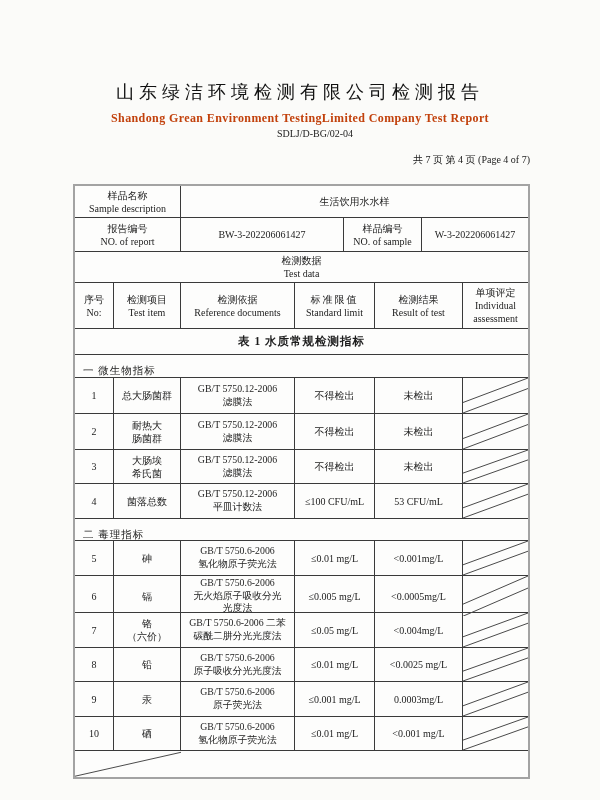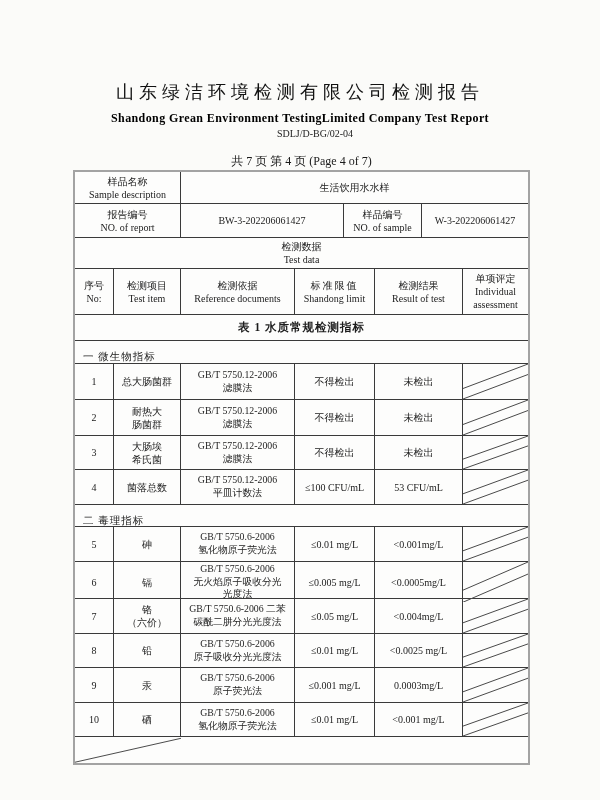--- a/index.html
+++ b/index.html
@@ -11,27 +11,27 @@
     position:relative;
     overflow:hidden;
   }
   
   .doc-header{padding-top:80px;text-align:center;}
   .title-cn{
     font-size:18px;font-weight:normal;letter-spacing:5px;
     color:#111;
   }
   .title-en{
-    font-size:12px;font-weight:bold;margin-top:7px;letter-spacing:0.4px;color:#000000;
+    font-size:12px;font-weight:bold;margin-top:7px;letter-spacing:0.4px;color:#c2410c;
   }
   .doc-code{font-size:10px;margin-top:2px;color:#222;padding-left:30px;}
   .page-info{
     width:457px;margin:14px auto 0 73px;
-    text-align:center;font-size:12px;color:#1a1a1a;
-    padding-bottom:0;
+    text-align:right;font-size:10px;color:#1a1a1a;
+    padding-bottom:17px;
   }
   
   .report-table{
     box-sizing:border-box;
     width:457px;margin-left:73px;
     border:2px solid #a3a3a3;
     background:#fdfdfc;
   }
   .trow{display:grid;border-bottom:1px solid #3a3a3a;}
   .trow:last-child{border-bottom:none;}
@@ -113,21 +113,21 @@
     <div class="cell">
       <span class="cn">检测项目</span>
       <span class="en">Test item</span>
     </div>
     <div class="cell">
       <span class="cn">检测依据</span>
       <span class="en">Reference documents</span>
     </div>
     <div class="cell">
       <span class="cn limit-head">标准限值</span>
-      <span class="en">Shandong limit</span>
+      <span class="en">Standard limit</span>
     </div>
     <div class="cell">
       <span class="cn">检测结果</span>
       <span class="en">Result of test</span>
     </div>
     <div class="cell">
       <span class="cn">单项评定</span>
       <span class="en">Individual assessment</span>
     </div>
   </div>

